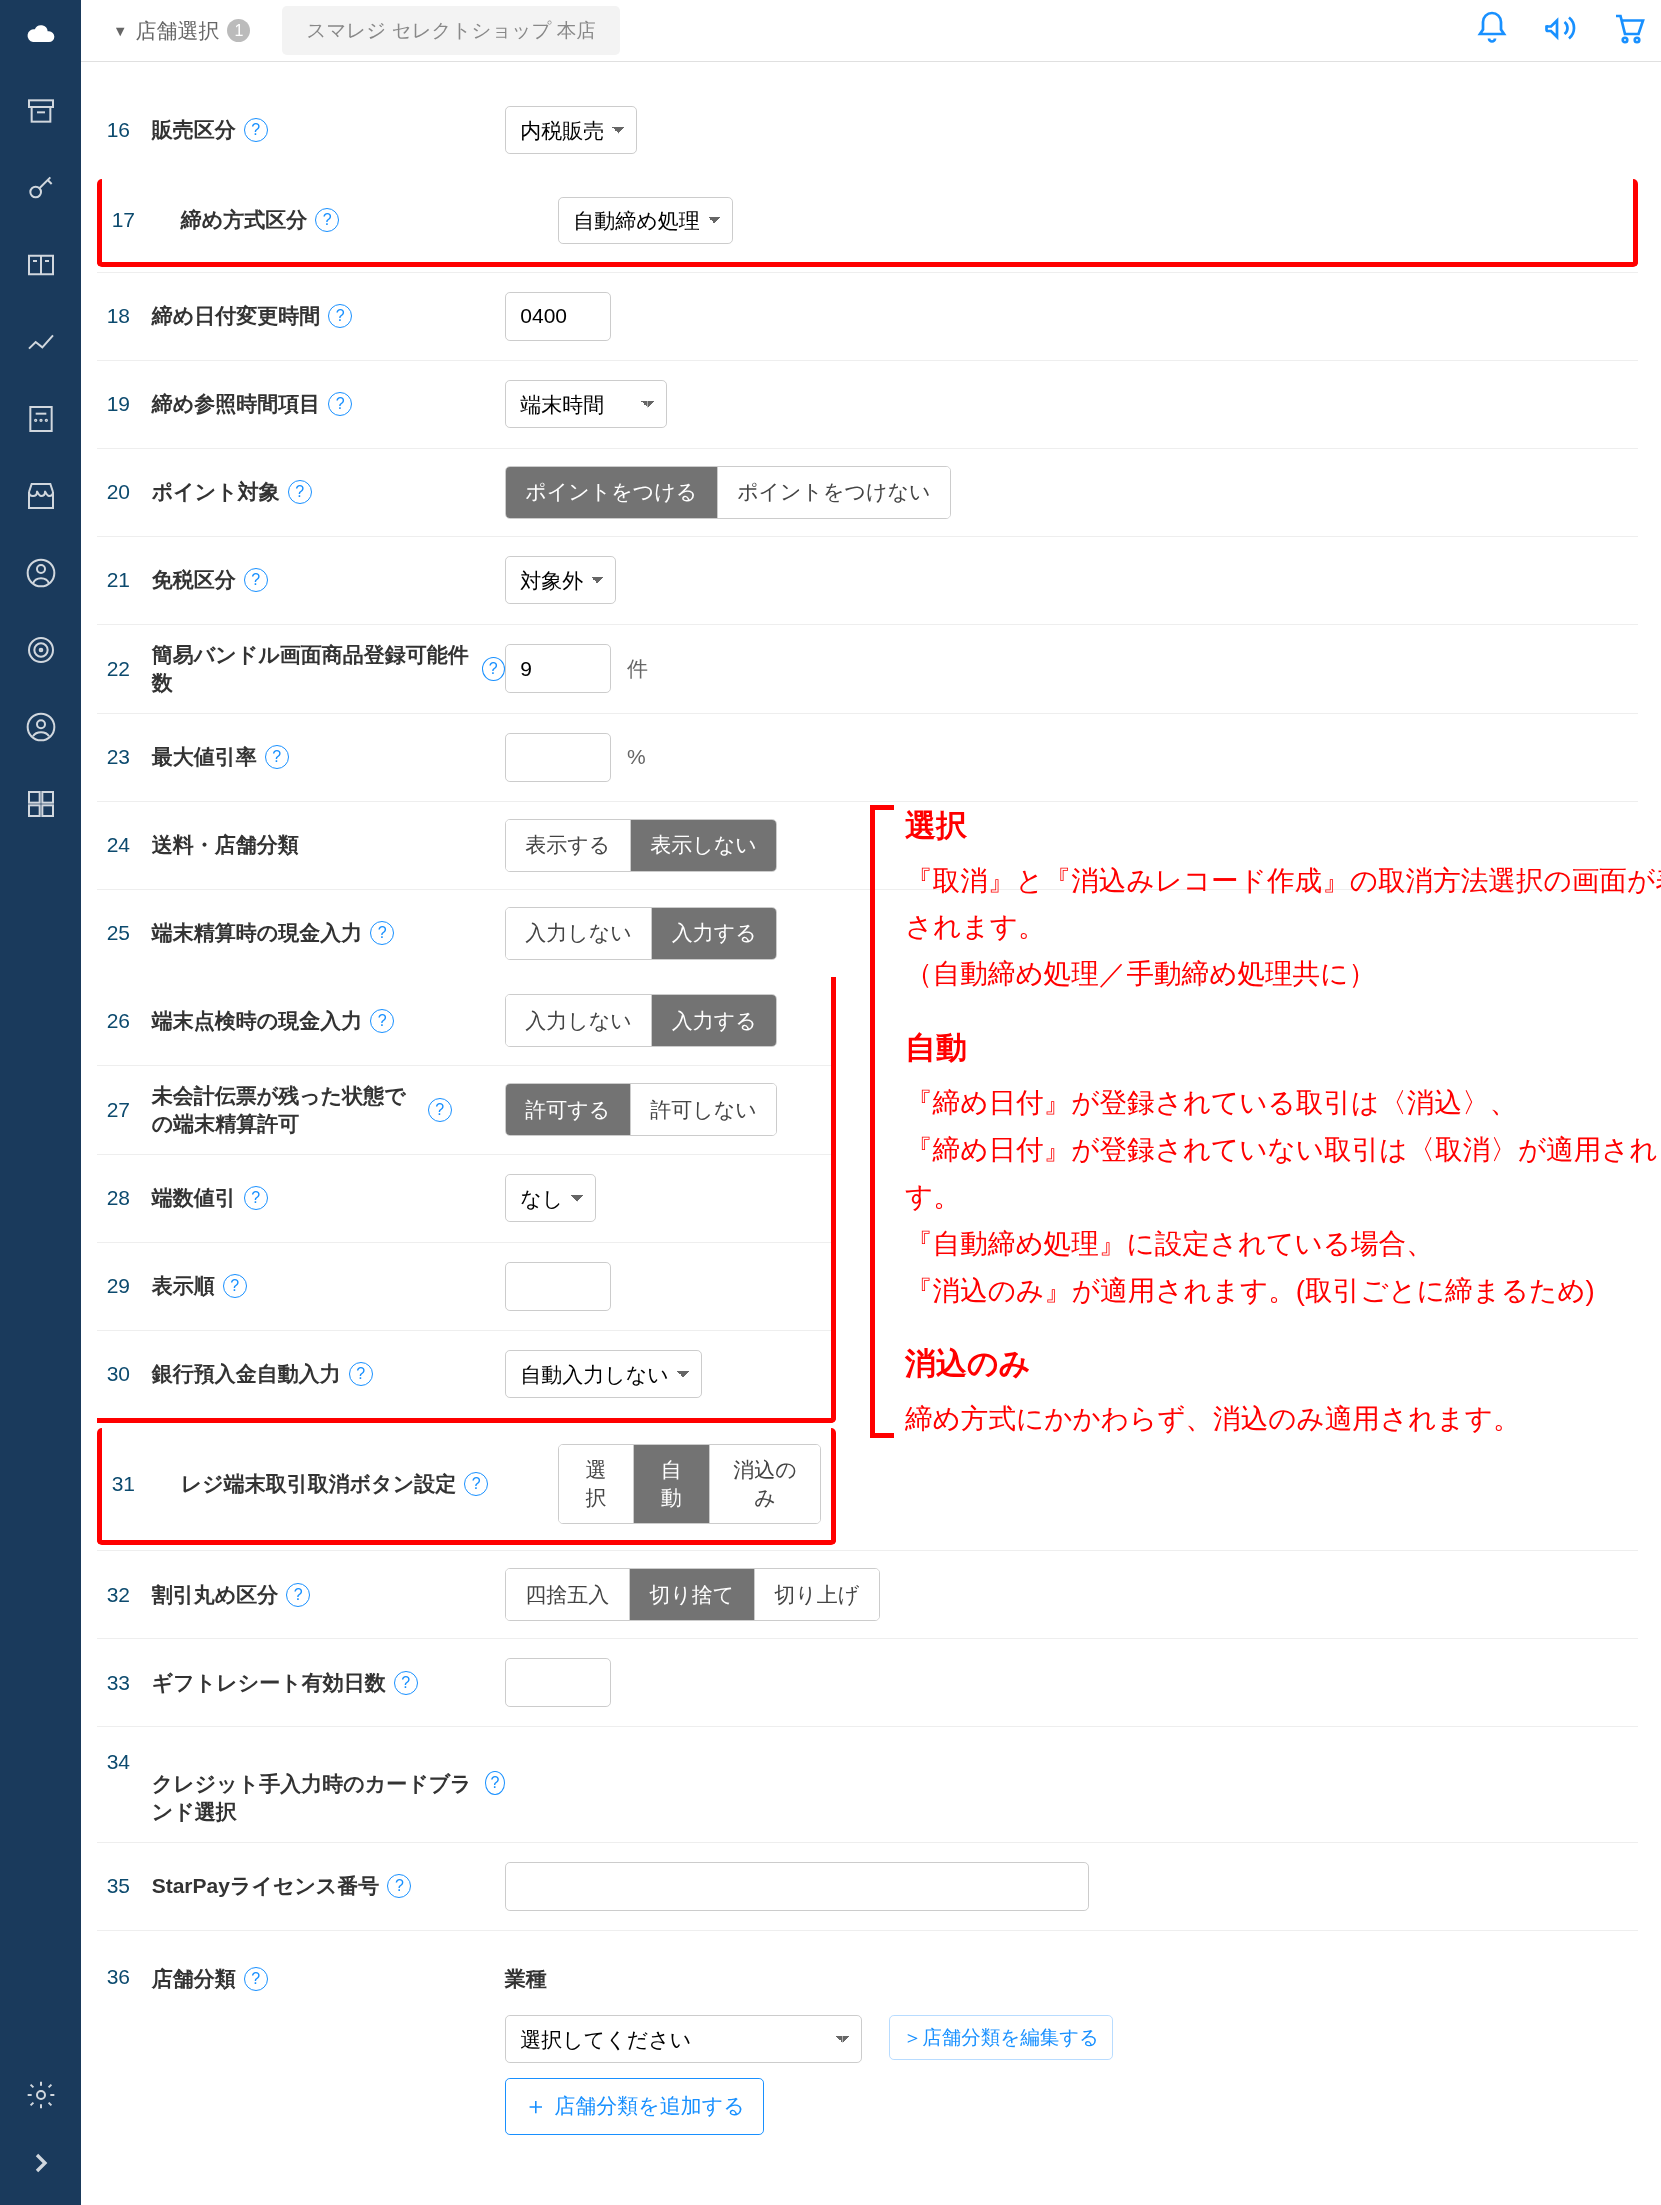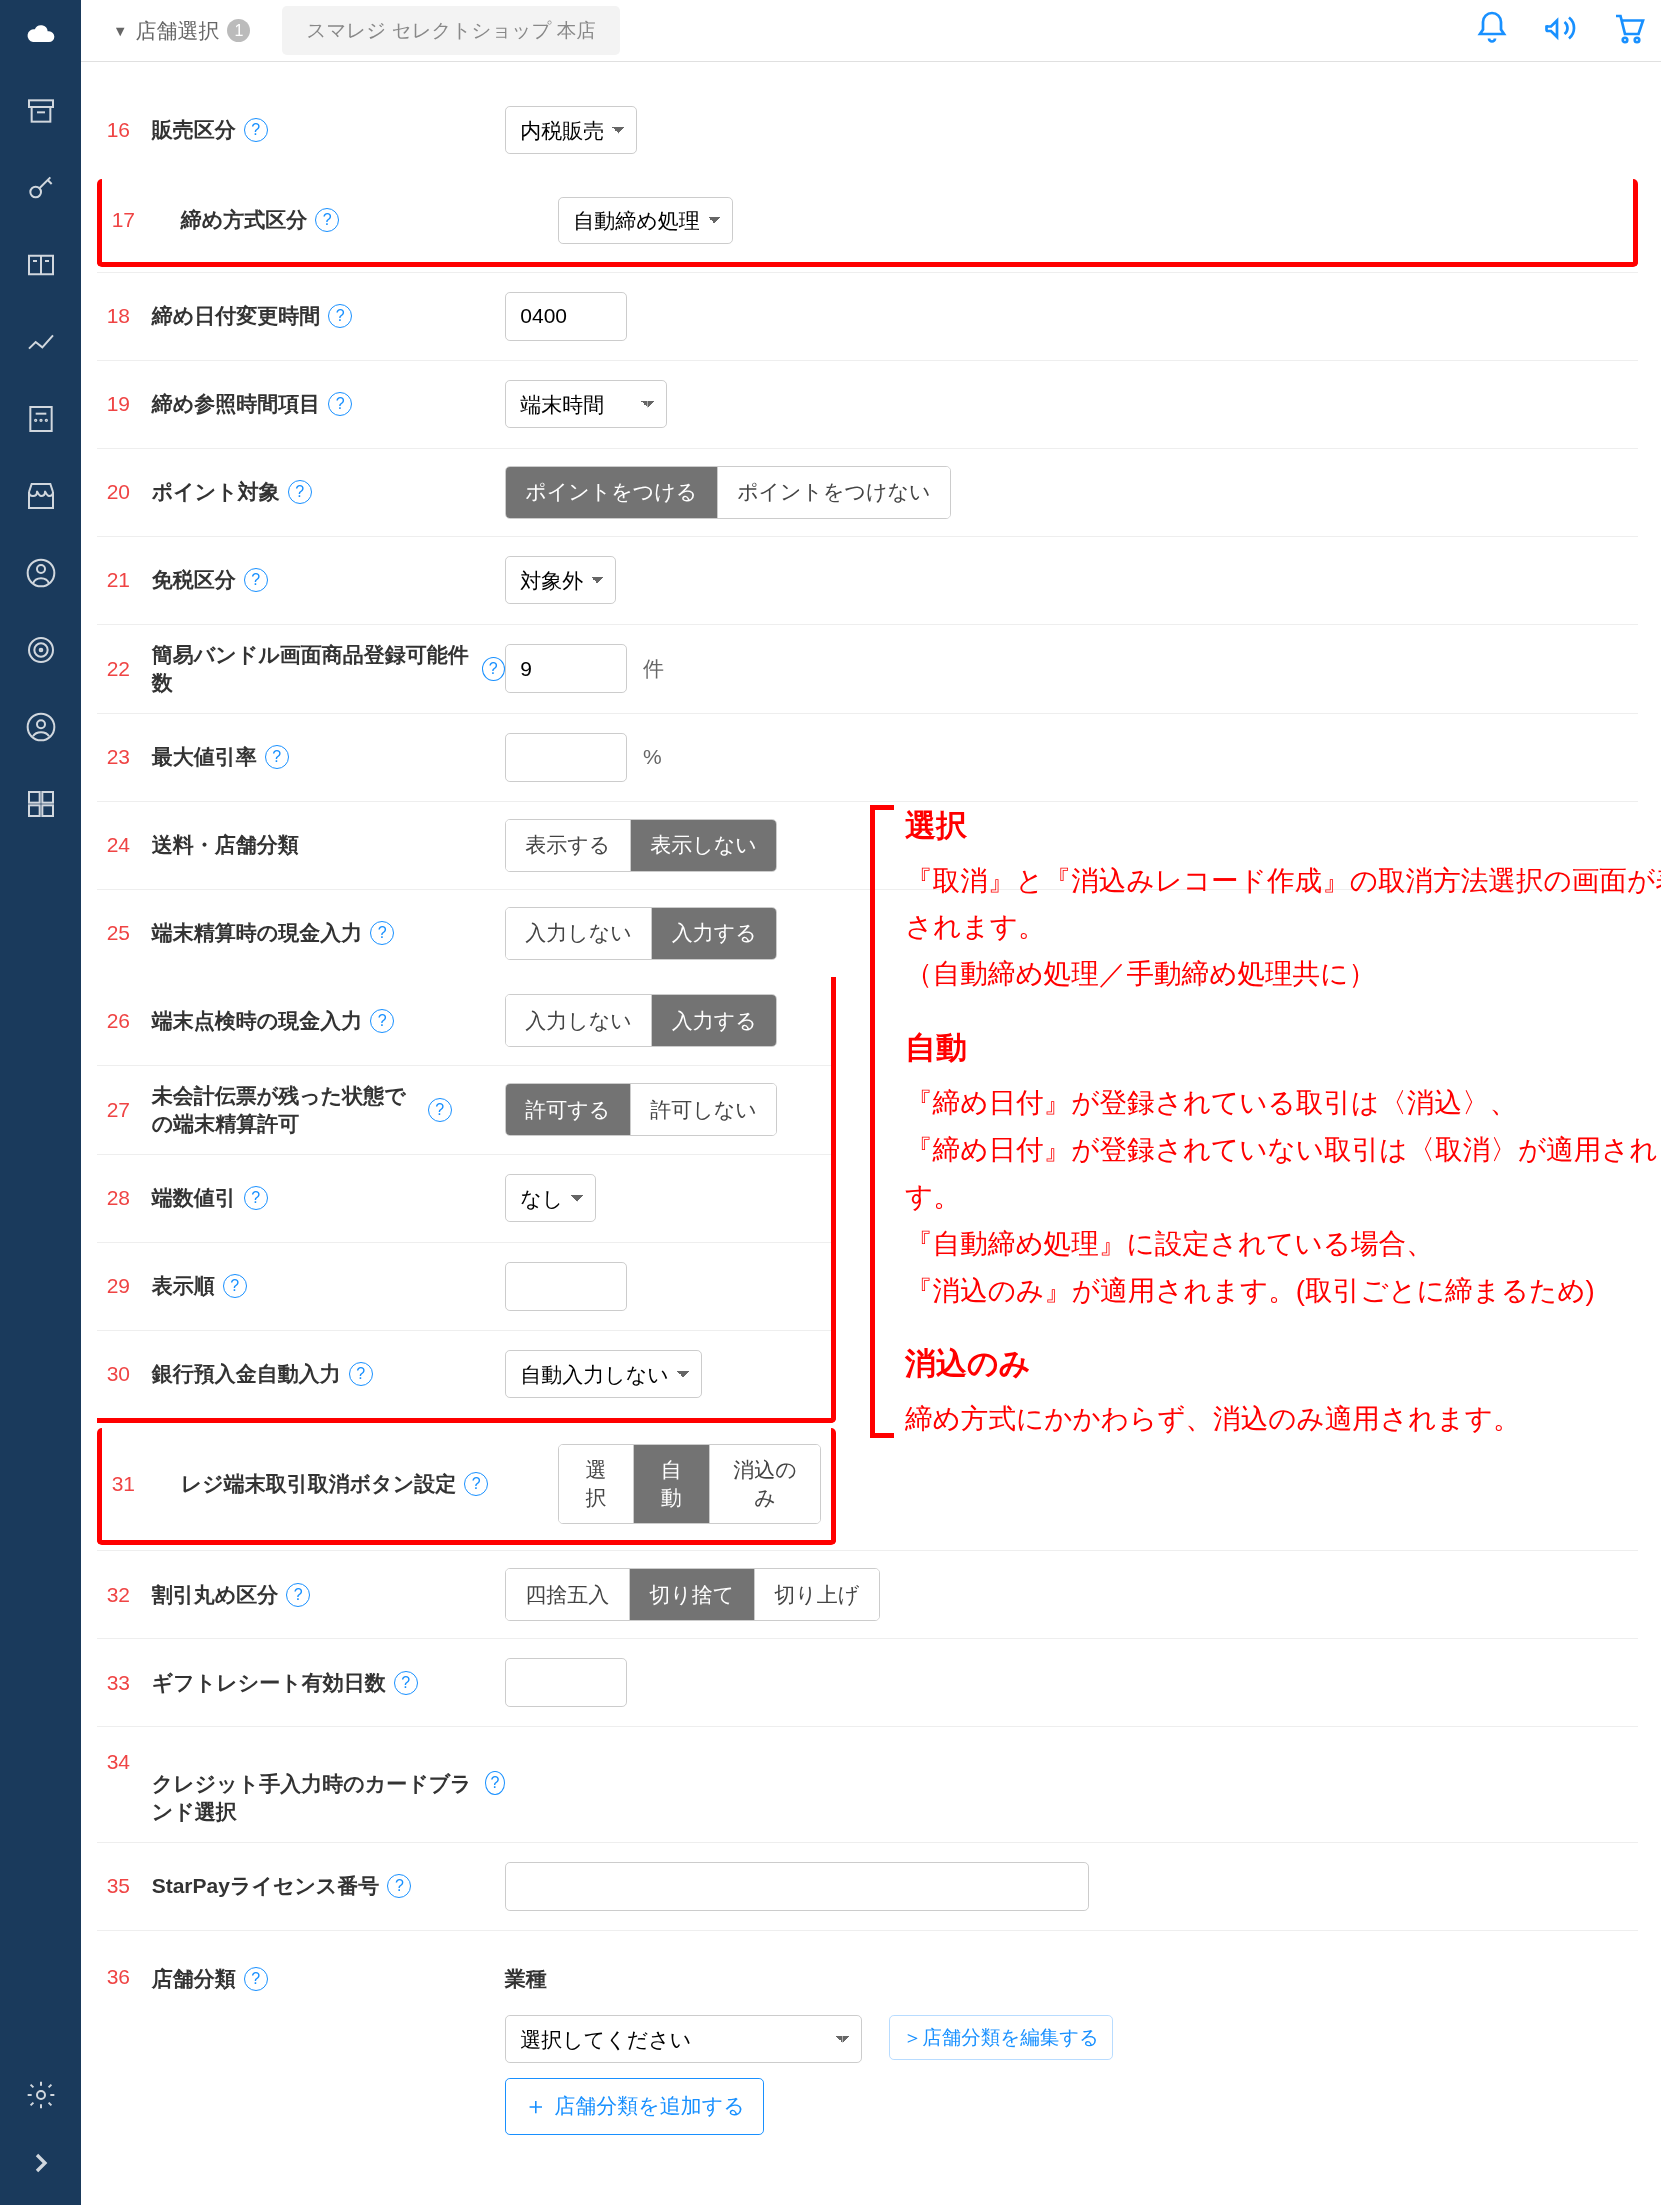--- a/index.html
+++ b/index.html
@@ -21,28 +21,28 @@
     .store-name { background: #f3f3f3; color: #888; padding: 11.4px 24px; border-radius: 4.9px; font-size: 19.5px; }
     .topbar-right { margin-left: auto; display: flex; align-items: center; gap: 32px; }
     .topbar-right svg { width: 36px; height: 36px; stroke: #1890ff; fill: none; stroke-width: 1.8; }
 
     
     .main { flex: 1; display: flex; flex-direction: column; }
     .content { padding: 24px 24px 24px 16px; }
     
     .row { display: flex; align-items: center; padding: 16px 9.7px; border-top: 1.6px solid #eee; min-height: 88px; position: relative; }
     .row:first-child { border-top: none; }
-    .num { width: 45px; color: #ef4444; font-size: 21px; text-align: left; flex-shrink: 0; }
+    .num { width: 45px; color: #0c4a6e; font-size: 21px; text-align: left; flex-shrink: 0; }
     .label-col { width: 353px; display: flex; align-items: center; font-size: 21px; font-weight: 600; color: #333; flex-shrink: 0; }
     .label-text { display: inline; }
     .help { display: inline-flex; align-items: center; justify-content: center; width: 24px; height: 24px; border: 1.6px solid #1890ff; border-radius: 50%; color: #1890ff; font-size: 16px; margin-left: 8px; font-weight: 400; vertical-align: middle; }
     .control-col { flex: 1; display: flex; align-items: center; gap: 9.7px; }
     
     select { padding: 11.4px 32px 11.4px 14.6px; border: 1.6px solid #ccc; border-radius: 4.9px; font-size: 21px; background: #fff; appearance: none; background-image: linear-gradient(45deg, transparent 50%, #666 50%), linear-gradient(135deg, #666 50%, transparent 50%); background-position: calc(100% - 18px) center, calc(100% - 11.4px) center; background-size: 6.5px 6.5px, 6.5px 6.5px; background-repeat: no-repeat; }
-    input[type=text] { padding: 11.4px 14.6px; border: 1.6px solid #ccc; border-radius: 4.9px; font-size: 21px; width: 122px; }
+    input[type=text] { padding: 11.4px 14.6px; border: 1.6px solid #ccc; border-radius: 4.9px; font-size: 21px; width: 106px; }
     .unit { color: #666; font-size: 21px; margin-left: 6.5px; }
     
     .segbtn { display: inline-flex; border: 1.6px solid #ccc; border-radius: 4.9px; overflow: hidden; }
     .segbtn button { border: none; background: #fff; padding: 11.4px 19.5px; font-size: 21px; color: #444; cursor: pointer; border-left: 1.6px solid #ccc; }
     .segbtn button:first-child { border-left: none; }
     .segbtn button.active { background: #737373; color: #fff; }
     
     .btn-outline { border: 1.6px solid #1890ff; background: #fff; color: #1890ff; padding: 11.4px 18px; border-radius: 4.9px; font-size: 21px; display: inline-flex; align-items: center; gap: 6.5px; cursor: pointer; }
     .plus { font-size: 24px; font-weight: 400; }
     

